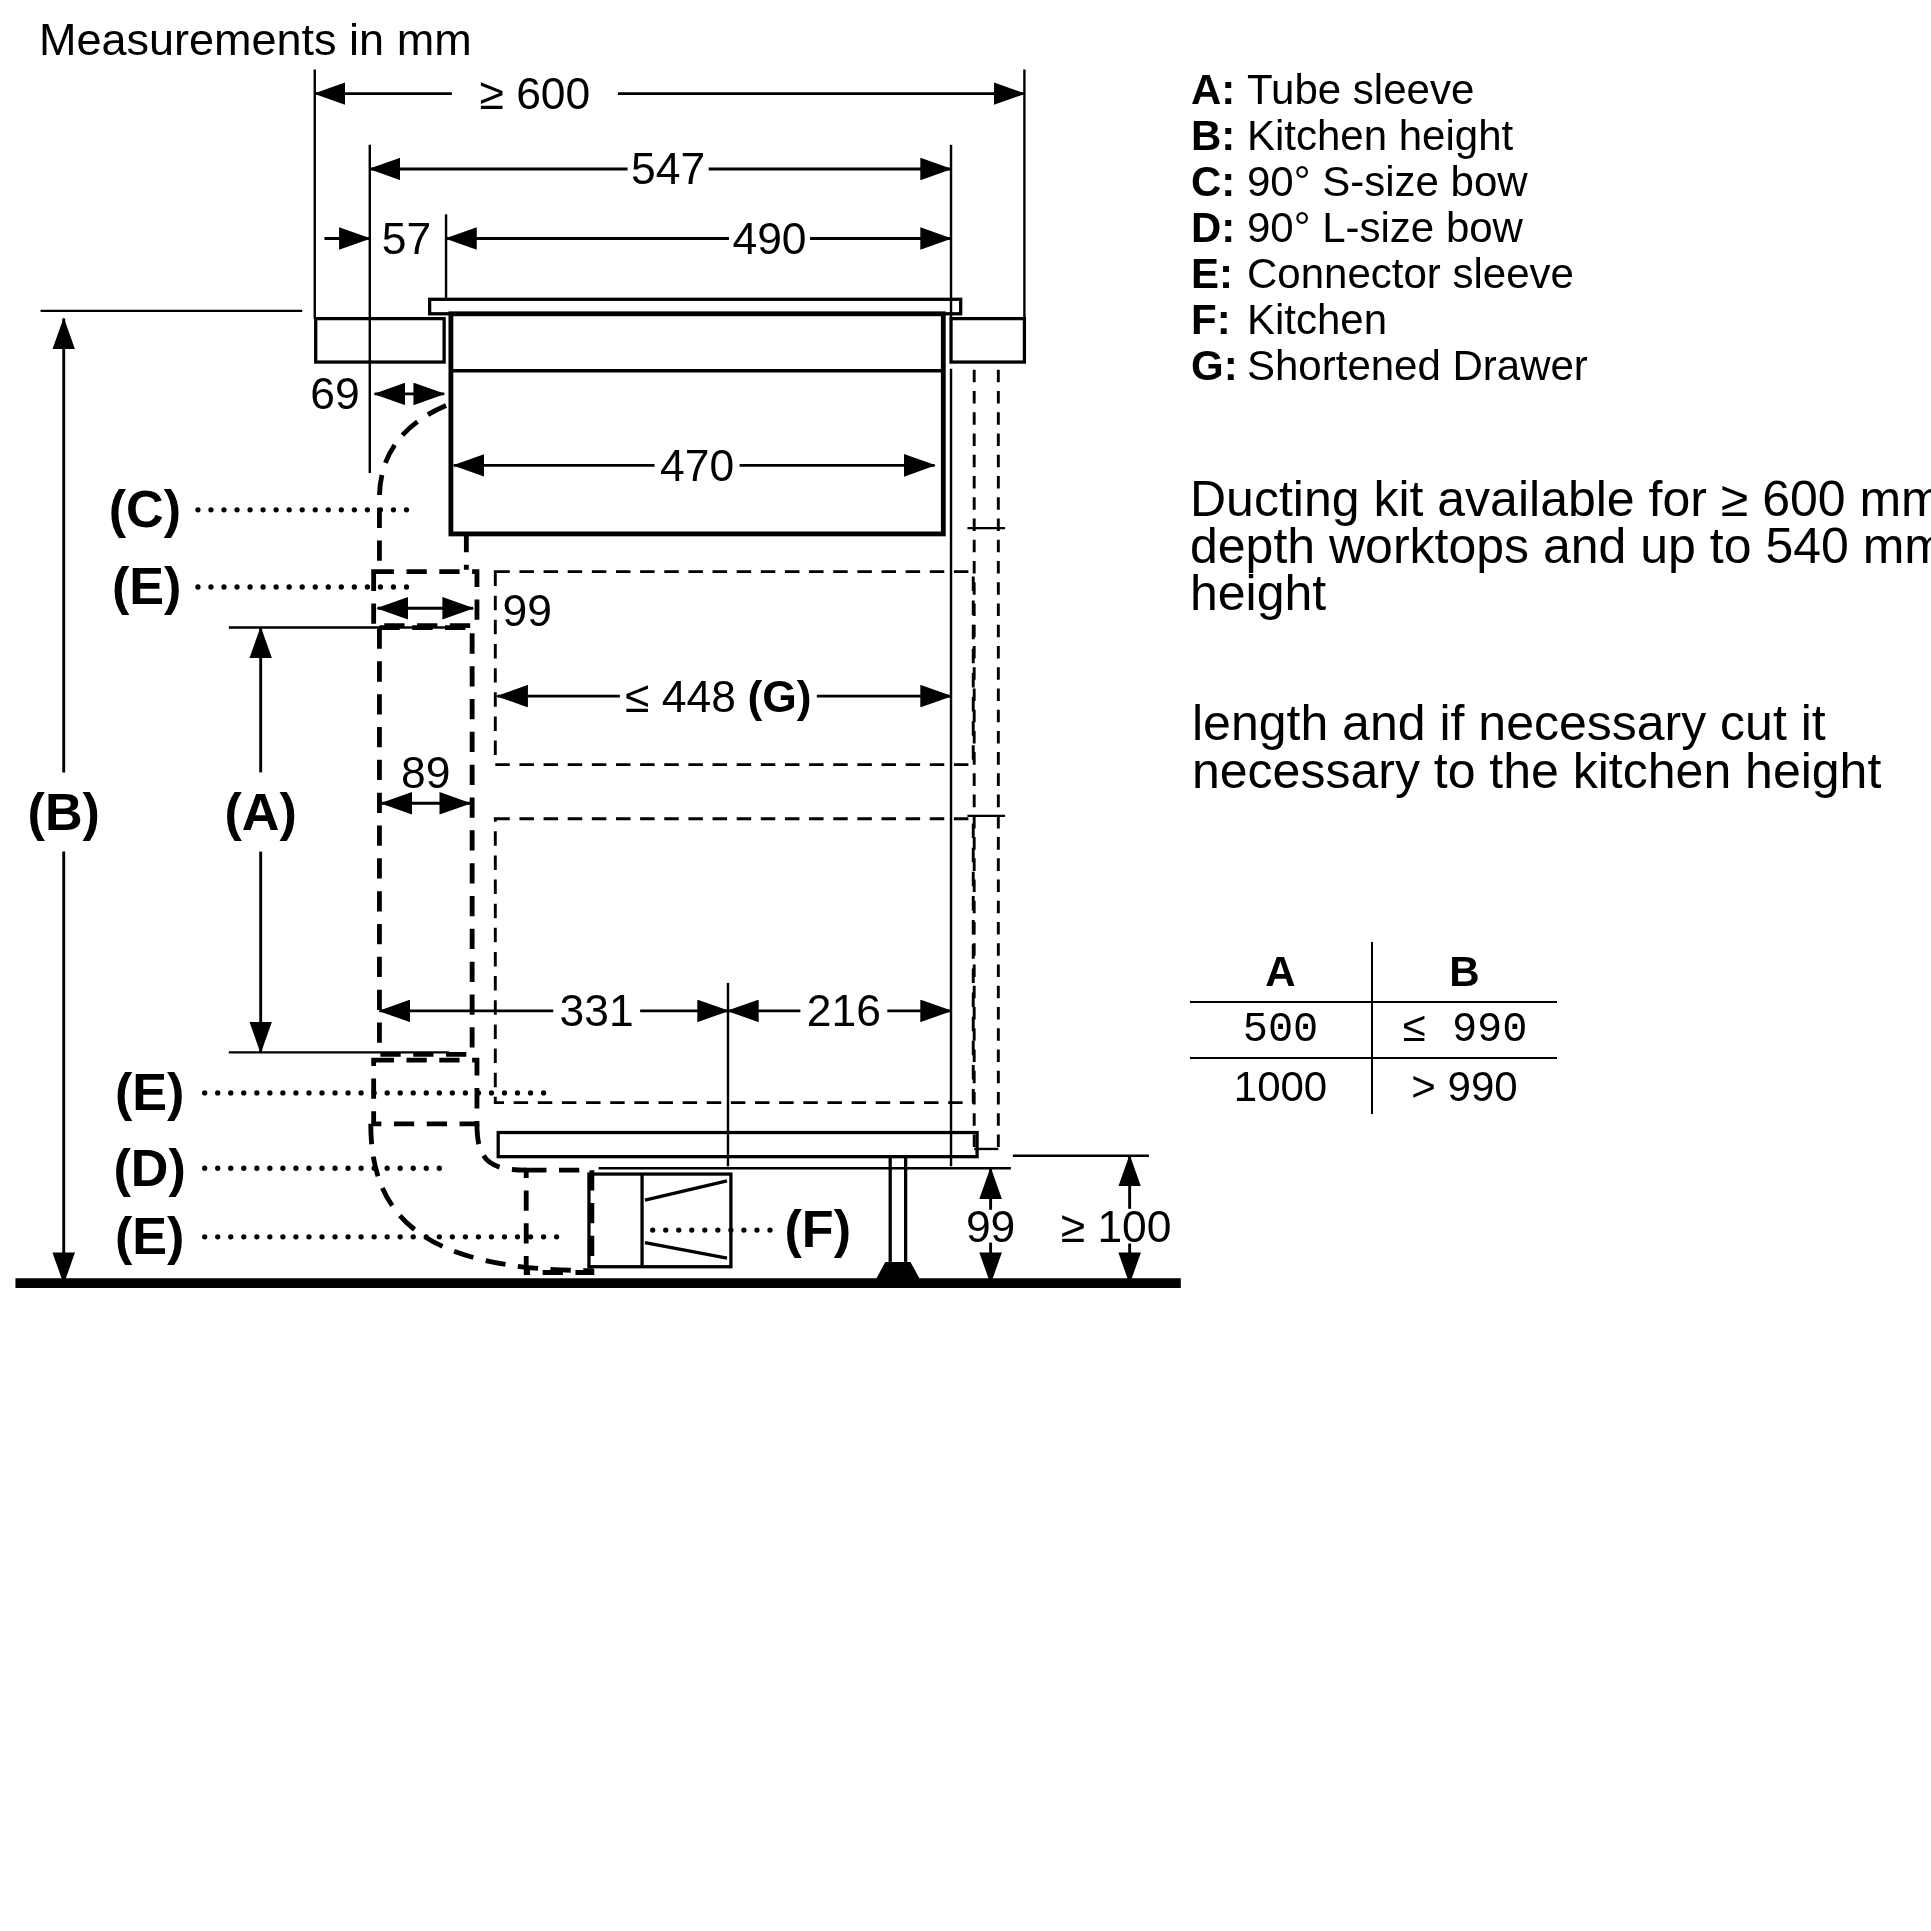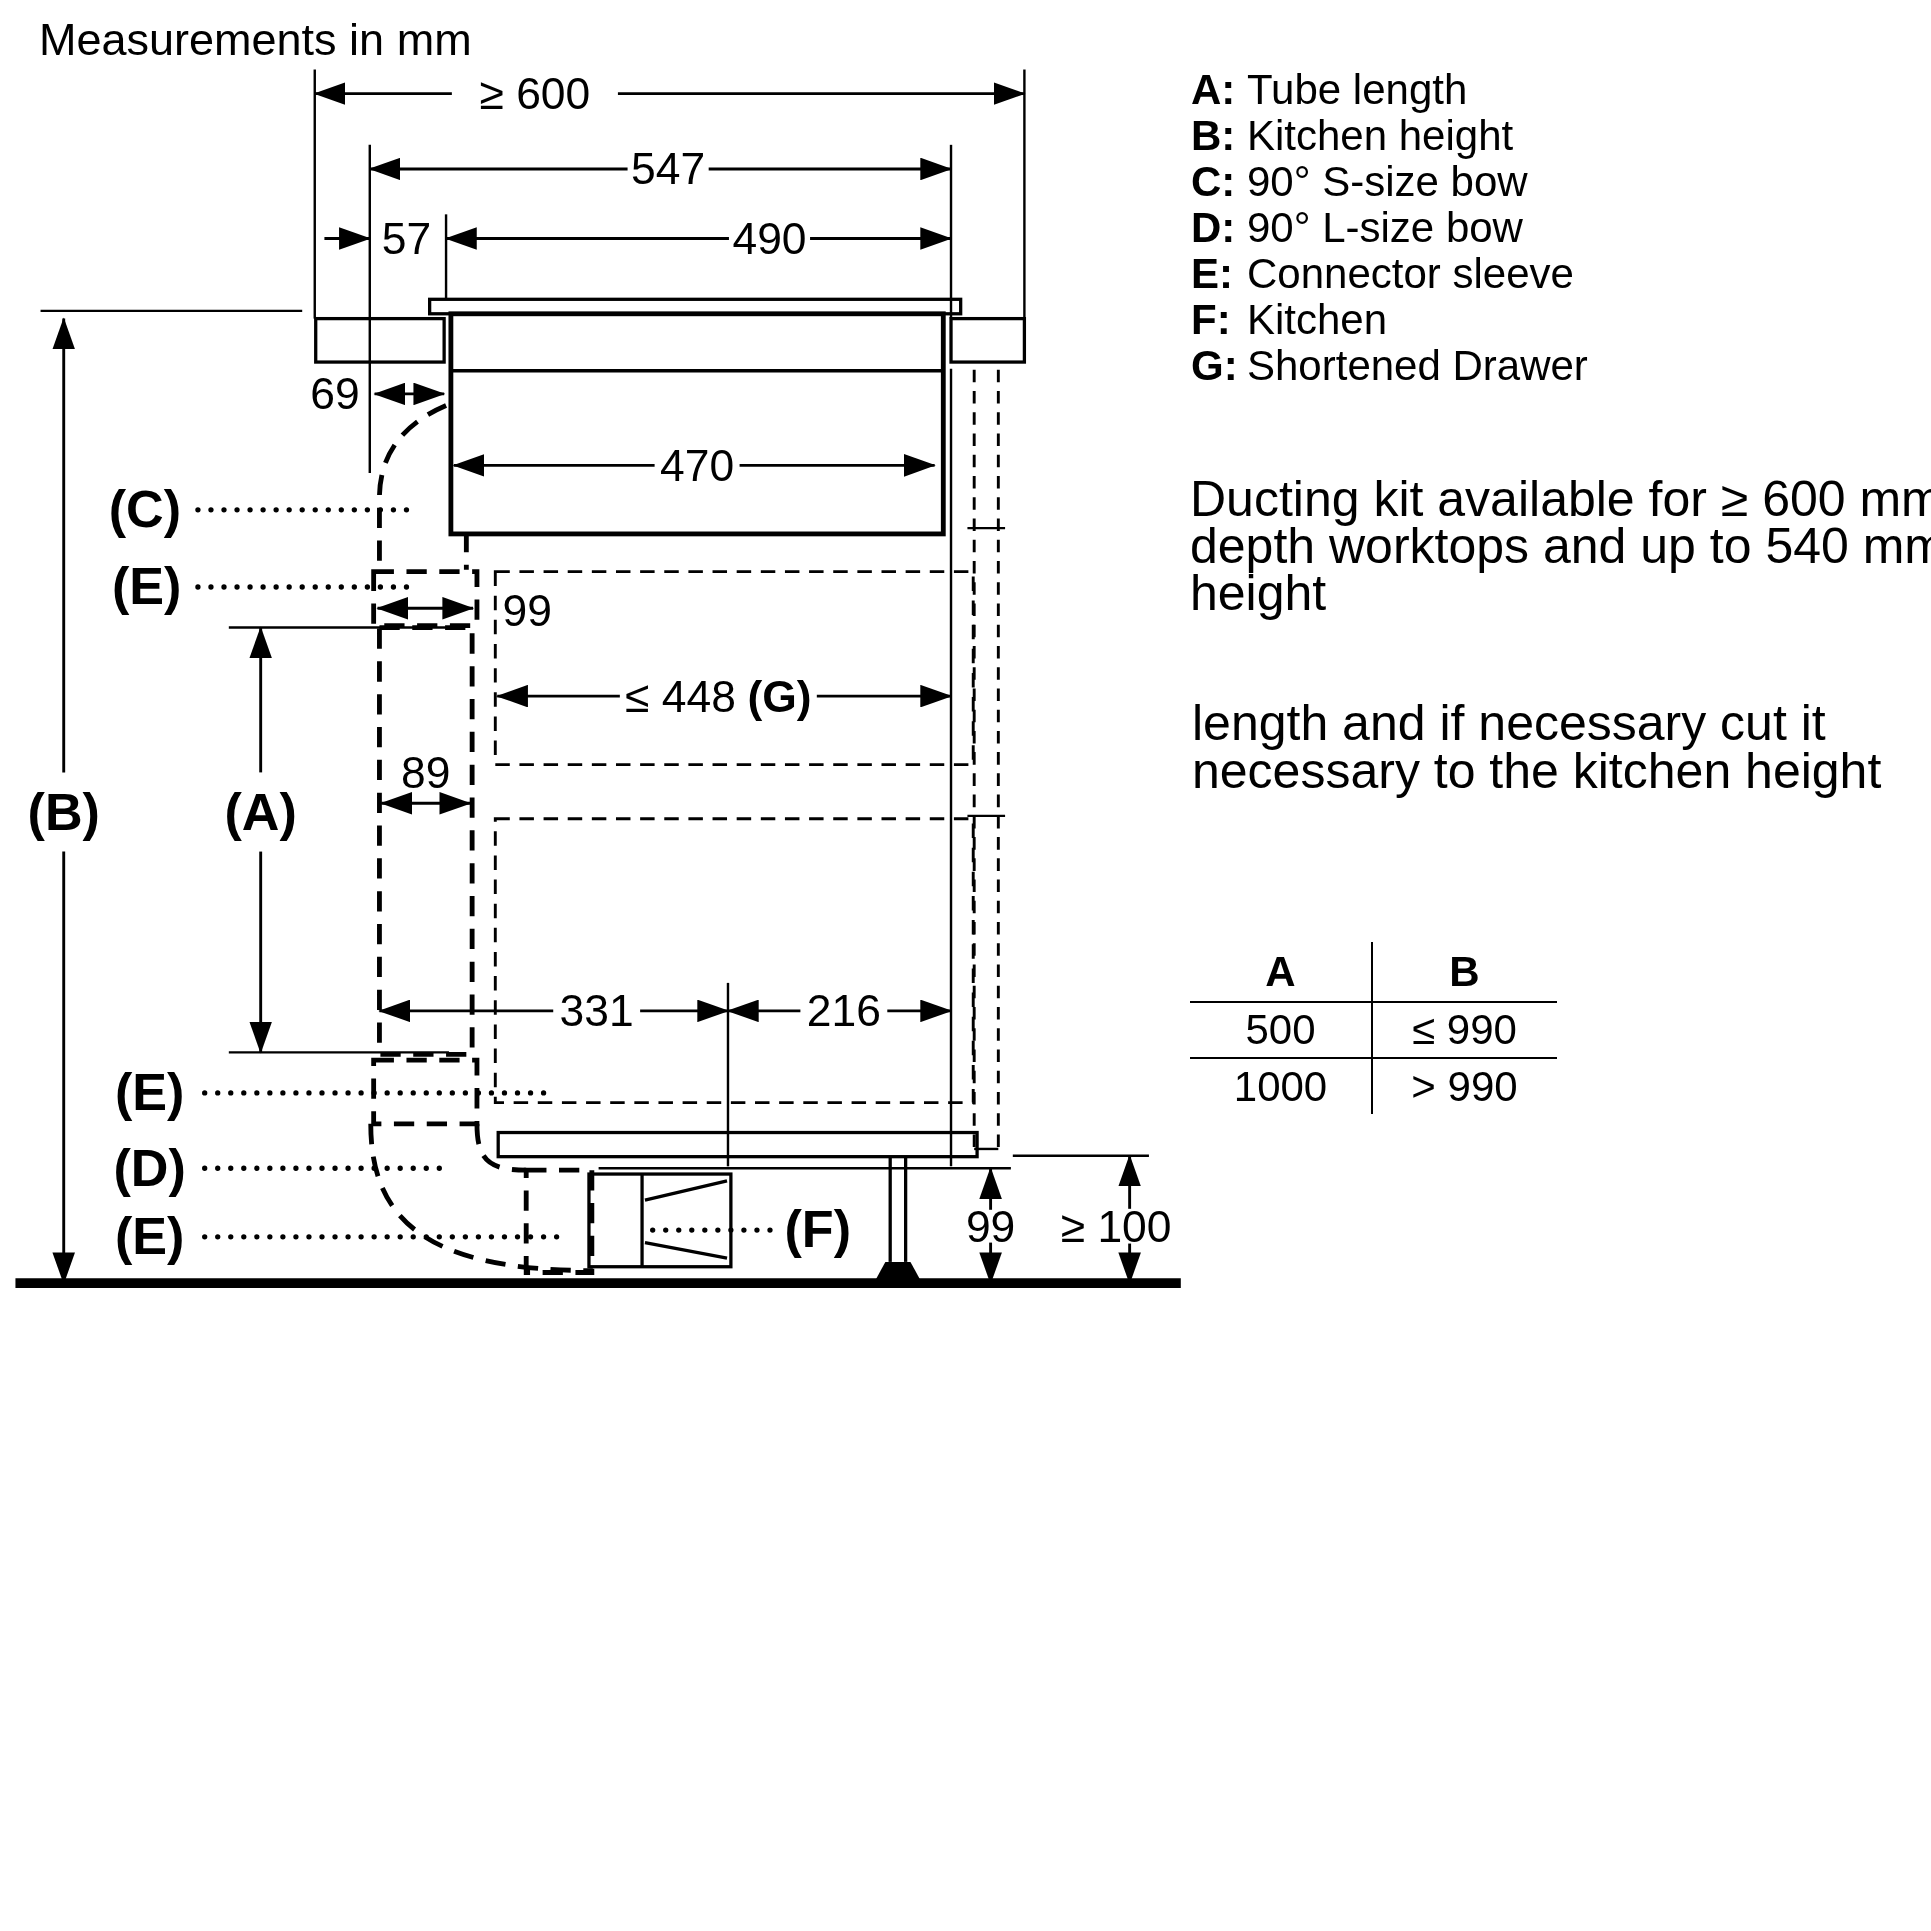--- a/index.html
+++ b/index.html
@@ -26,21 +26,21 @@
   .legend .row{display:flex;white-space:nowrap;}
   .legend .lk{font-weight:bold;width:56px;flex:0 0 56px;}
   .note{position:absolute;font-size:50px;white-space:nowrap;}
   .note1{left:1190px;top:476px;line-height:47px;}
   .note2{left:1192px;top:699px;line-height:48px;}
   .tbl{position:absolute;left:1190px;top:942px;width:367px;font-size:42px;}
   .tbl .trow{display:flex;}
   .tbl .c1{width:181px;flex:0 0 181px;border-right:2.4px solid #000;text-align:center;}
   .tbl .c2{width:183px;flex:0 0 183px;text-align:center;}
   .tbl .hrow{height:59px;line-height:59px;font-weight:bold;}
-  .tbl .r1{height:54px;line-height:54px;border-top:2.4px solid #000;}
+  .tbl .r1{height:54px;line-height:54px;border-top:2.4px solid #000;font-family:Liberation Mono, monospace;}
   .tbl .r2{height:55px;line-height:55px;border-top:2.4px solid #000;}
   .tbl .r1 .c1,.tbl .r2 .c1{border-right:2.4px solid #000;}
 </style>
 </head>
 <body>
 
 <div id="page">
 
 <svg width="1931" height="1931" viewBox="0 0 2000 2000">
   <defs>
@@ -169,21 +169,21 @@
   <line class="dot" x1="212" y1="1281" x2="590" y2="1281"></line>
   <text class="rtx" x="847" y="1292" text-anchor="middle">(F)</text>
   <line class="dot" x1="676" y1="1274" x2="806" y2="1274"></line>
 </svg>
 
   <div class="title">Measurements in mm</div>
 
   <div class="legend">
     <div class="row">
         <span class="lk">A:</span>
-        <span>Tube length</span>
+        <span>Tube sleeve</span>
       </div>
     <div class="row">
         <span class="lk">B:</span>
         <span>Kitchen height</span>
       </div>
     <div class="row">
         <span class="lk">C:</span>
         <span>90° S-size bow</span>
       </div>
     <div class="row">

